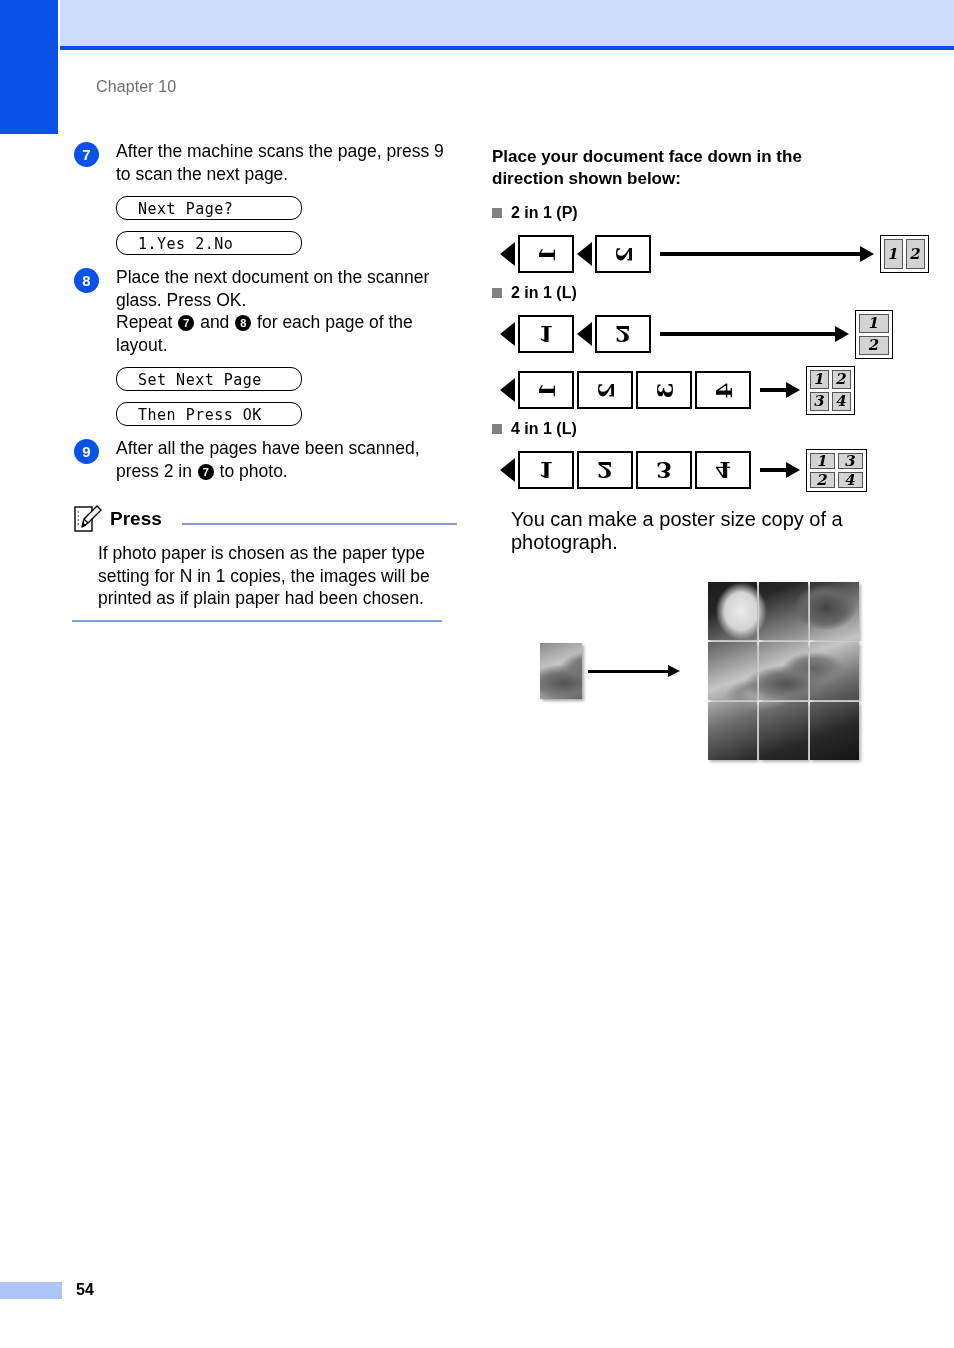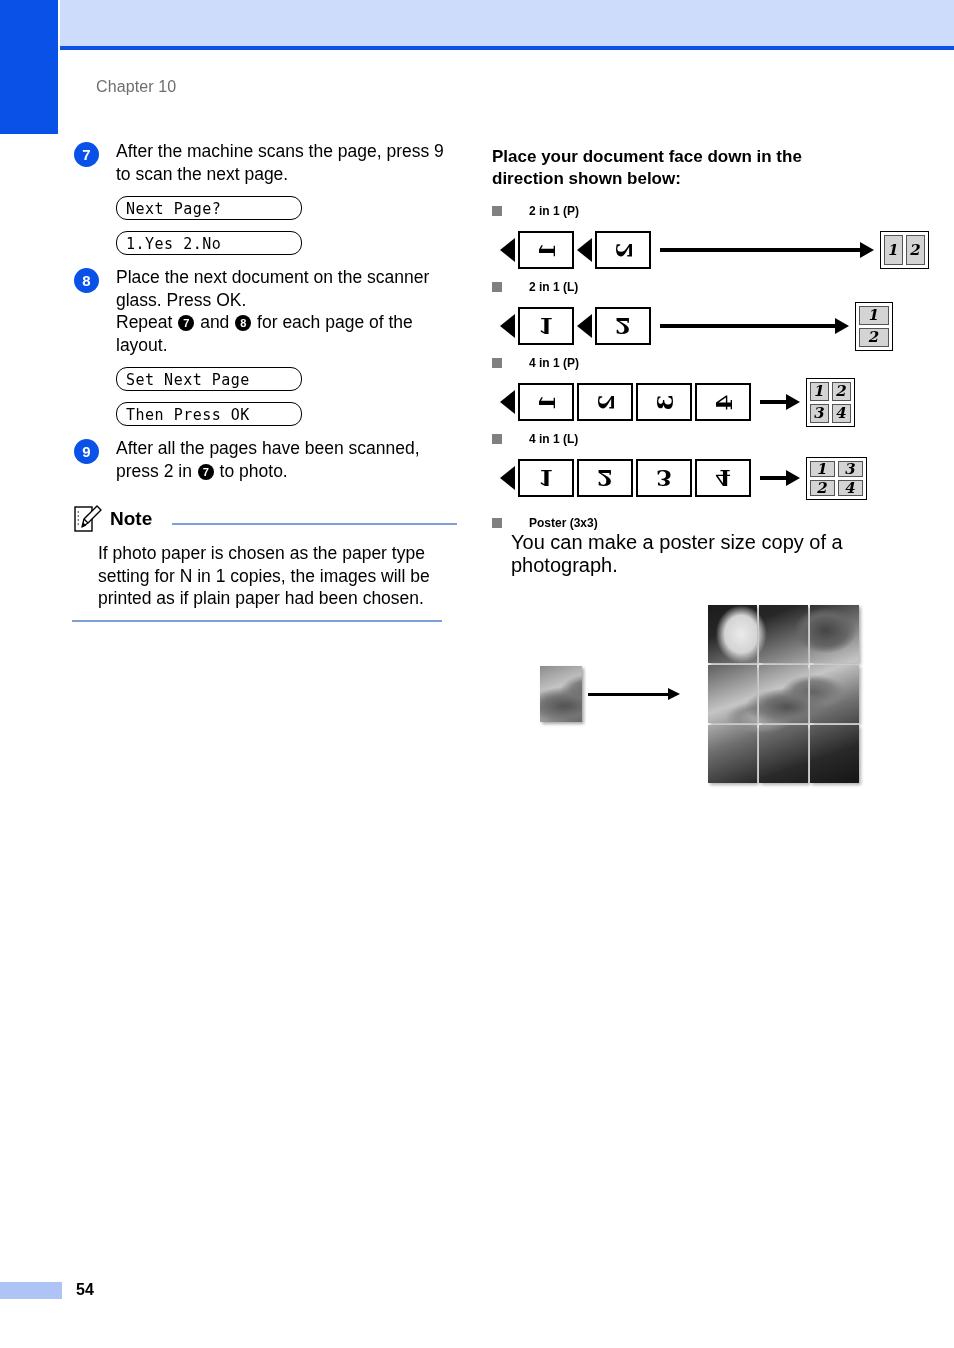--- a/index.html
+++ b/index.html
@@ -99,21 +99,21 @@
   .lcd {
     margin: 11px 0 11px 44px;
     width: 186px;
     height: 24px;
     border: 1.6px solid #000;
     border-radius: 11px;
     font-family: "DejaVu Sans Mono", monospace;
     font-size: 15px;
     line-height: 24px;
     letter-spacing: 0.5px;
-    padding-left: 9px;
+    padding-left: 21px;
     box-sizing: border-box;
     background: #fff;
     white-space: pre;
   }
 
   
   .note-wrap { margin-top: 22px; position: relative; }
   .note-head {
     display: flex;
     align-items: center;
@@ -147,25 +147,25 @@
   
   .rc-heading {
     font-size: 17px;
     font-weight: bold;
     line-height: 22px;
     margin-bottom: 14px;
     width: 360px;
   }
   .rc-item { margin-bottom: 2px; }
   .rc-label {
-    font-size: 12px;
-    font-weight: bold;
-    display: flex;
-    align-items: center;
-    gap: 27px;
+    font-size: 16px;
+    font-weight: bold;
+    display: flex;
+    align-items: center;
+    gap: 9px;
   }
   .sq-bullet {
     width: 10px; height: 10px;
     background: #808080;
     display: inline-block;
     flex: 0 0 auto;
   }
   .rc-subtext {
     font-size: 20px;
     line-height: 22.5px;
@@ -368,21 +368,21 @@
             <line x1="6" y1="8" x2="6.6" y2="8"></line>
             <line x1="6" y1="12" x2="6.6" y2="12"></line>
             <line x1="6" y1="16" x2="6.6" y2="16"></line>
             <line x1="6" y1="20" x2="6.6" y2="20"></line>
           </g>
           <polygon points="10,23 12,15 25,2 29,6 16,19" fill="#fff" stroke="#000" stroke-width="1.4" stroke-linejoin="round"></polygon>
           <line x1="12" y1="15" x2="16" y2="19" stroke="#000" stroke-width="1.2"></line>
           <polygon points="10,23 11.2,18.6 14.4,21.8" fill="#000"></polygon>
         </svg>
       </span>
-      <span class="note-title">Note</span>
+      <span class="note-title">Press</span>
       <span class="note-rule"></span>
     </div>
     <div class="note-body">If photo paper is chosen as the paper type setting for N in 1 copies, the images will be printed as if plain paper had been chosen.</div>
     <div class="note-bottom-rule"></div>
   </div>
 </div>
 
 <div class="col-right">
 
   <div class="rc-heading">Place your document face down in the direction shown below:</div>
@@ -431,24 +431,20 @@
           <span class="head"></span>
         </span>
       <span class="result res-2l">
         <span class="cell">1</span>
         <span class="cell">2</span>
       </span>
     </div>
   </div>
 
   <div class="rc-item">
-    <div class="rc-label">
-      <span class="sq-bullet"></span>
-      <span>4 in 1 (P)</span>
-    </div>
     <div class="diag-row">
       <span class="tri"></span>
       <span class="page-box portraitish">
           <span class="glyph g-rot-p">1</span>
         </span>
       <span class="page-box portraitish">
           <span class="glyph g-rot-p">2</span>
         </span>
       <span class="page-box portraitish">
           <span class="glyph g-rot-p">3</span>
@@ -495,24 +491,20 @@
       <span class="result res-4l">
         <span class="cell">1</span>
         <span class="cell">3</span>
         <span class="cell">2</span>
         <span class="cell">4</span>
       </span>
     </div>
   </div>
 
   <div class="rc-item" style="margin-top:14px;">
-    <div class="rc-label">
-      <span class="sq-bullet"></span>
-      <span>Poster (3x3)</span>
-    </div>
     <div class="rc-subtext">You can make a poster size copy of a photograph.</div>
 
     <div class="poster-figure">
       <span class="photo-small">
         <span class="hs small-inner" style="left:-54px; top:-62px; width:151px; height:182px;"></span>
       </span>
       <span class="arrow poster">
           <span class="shaft"></span>
           <span class="head"></span>
         </span>

